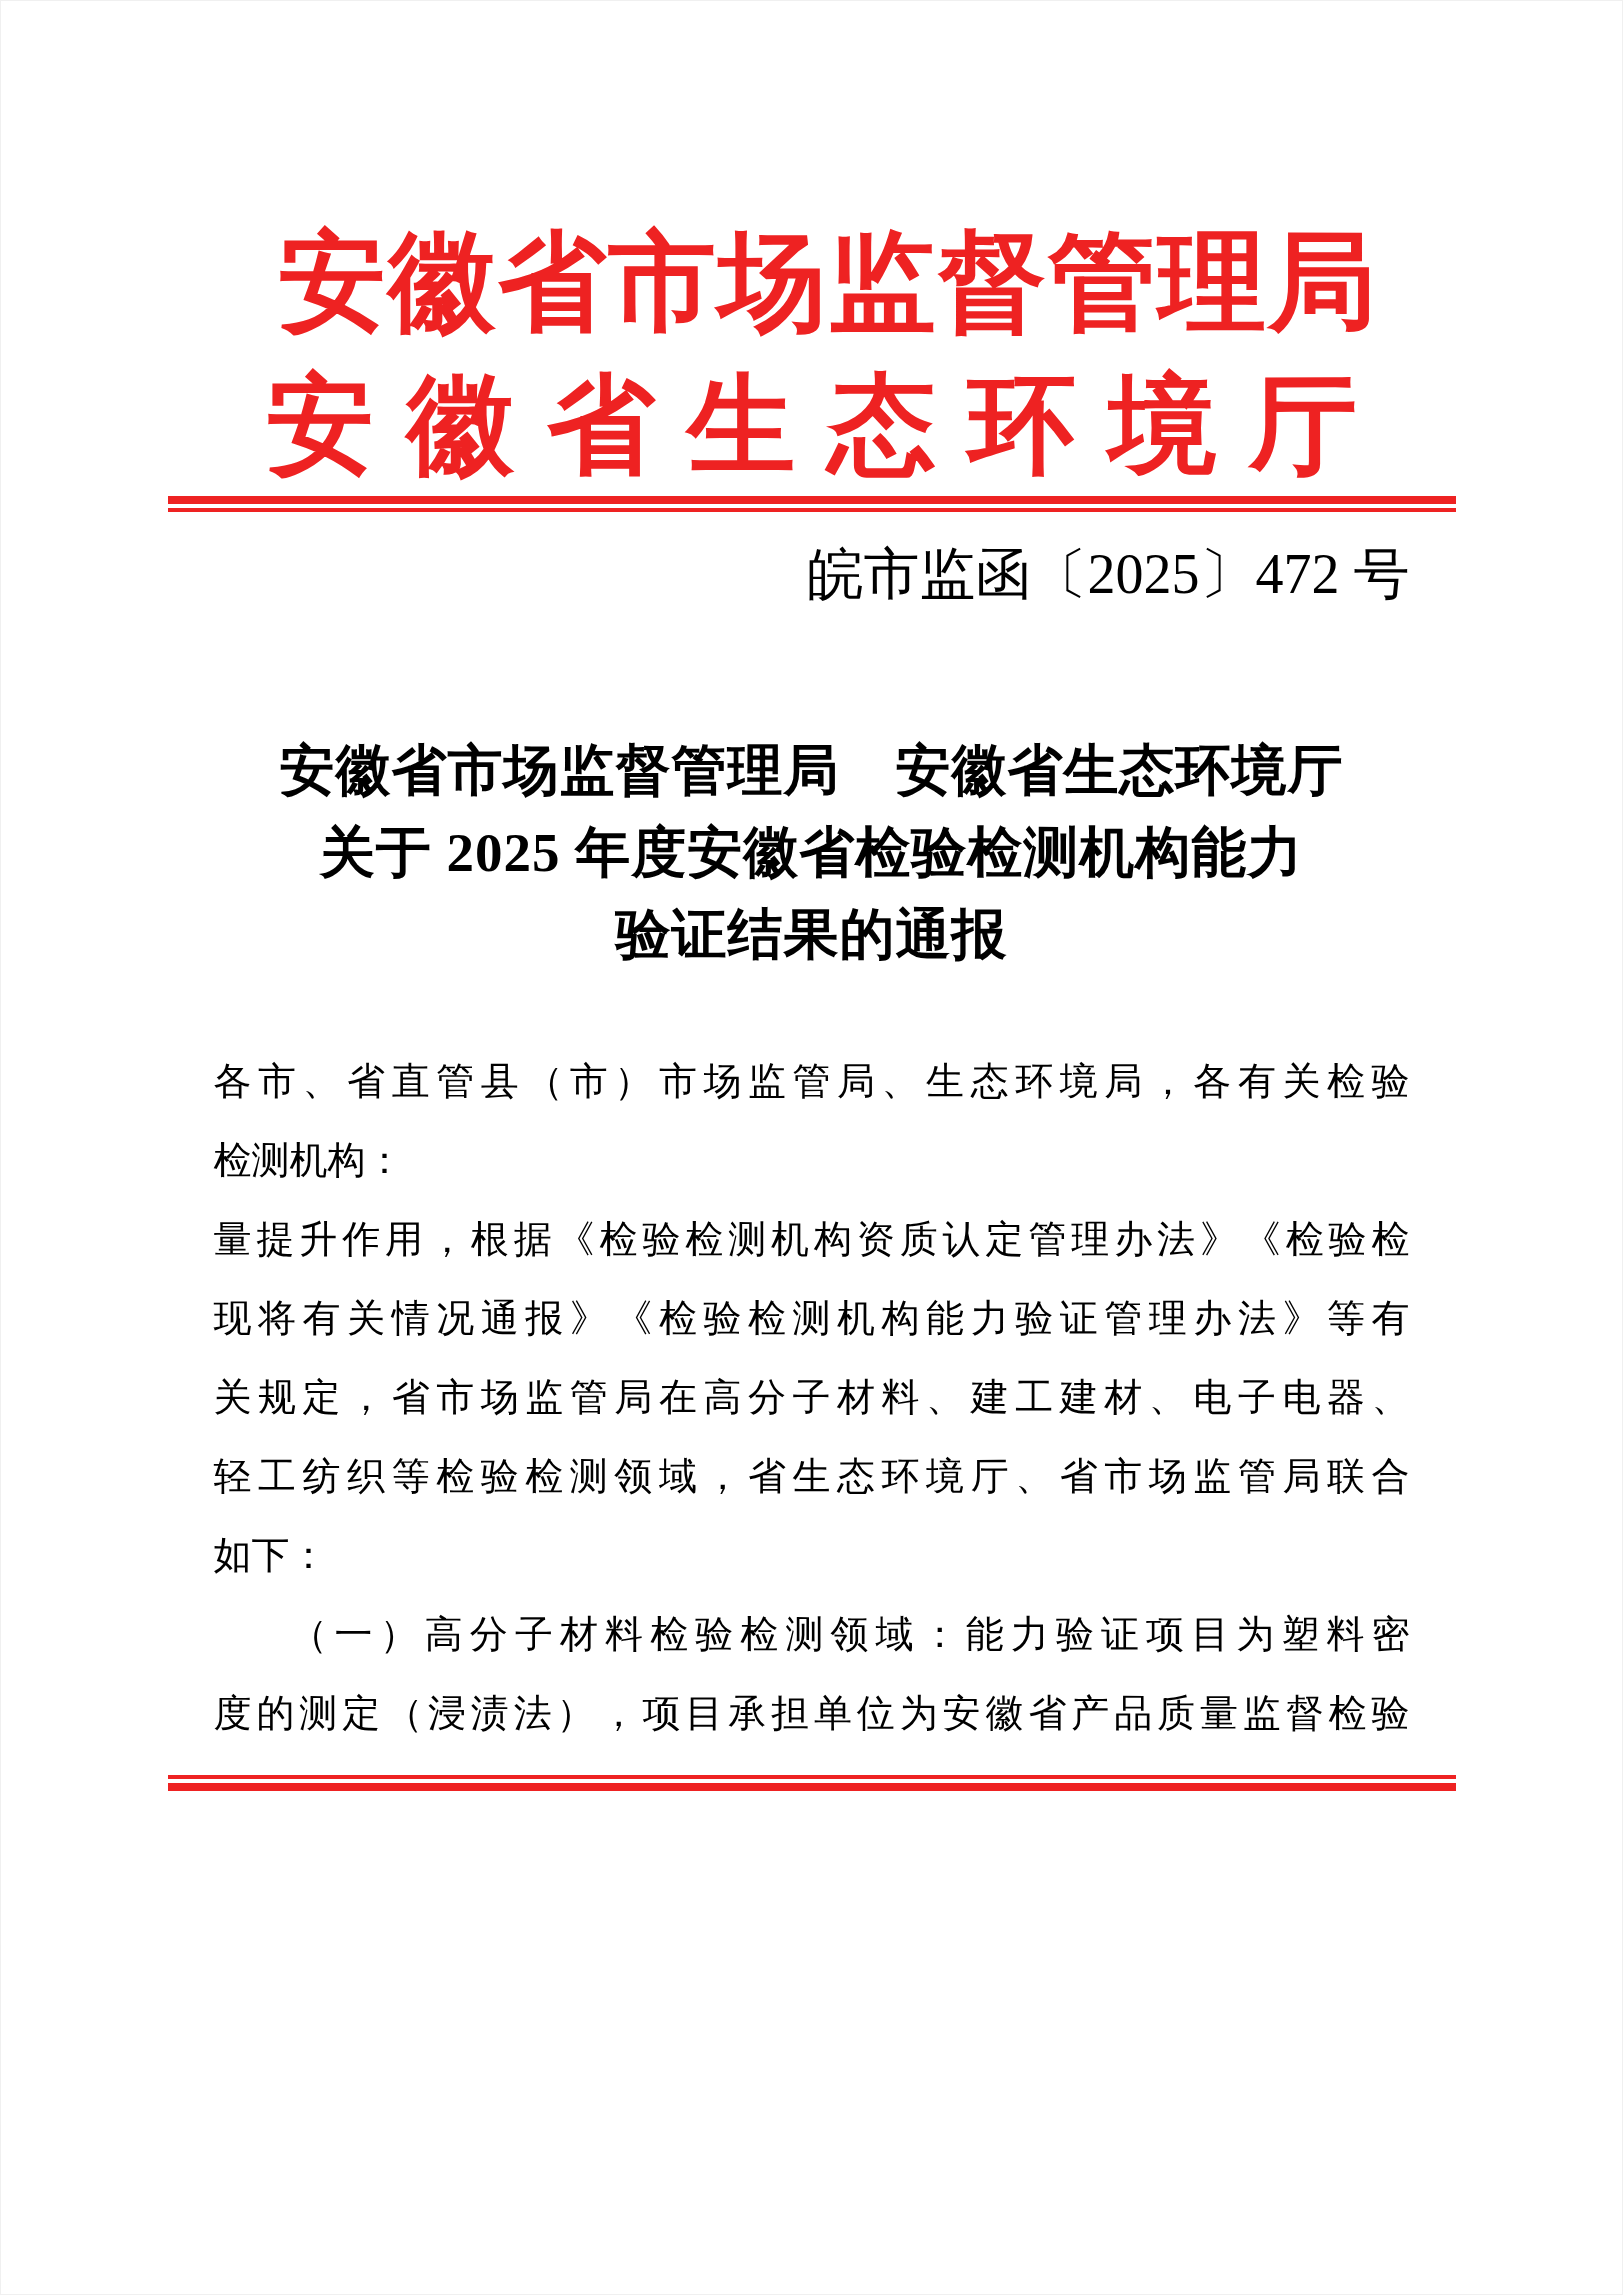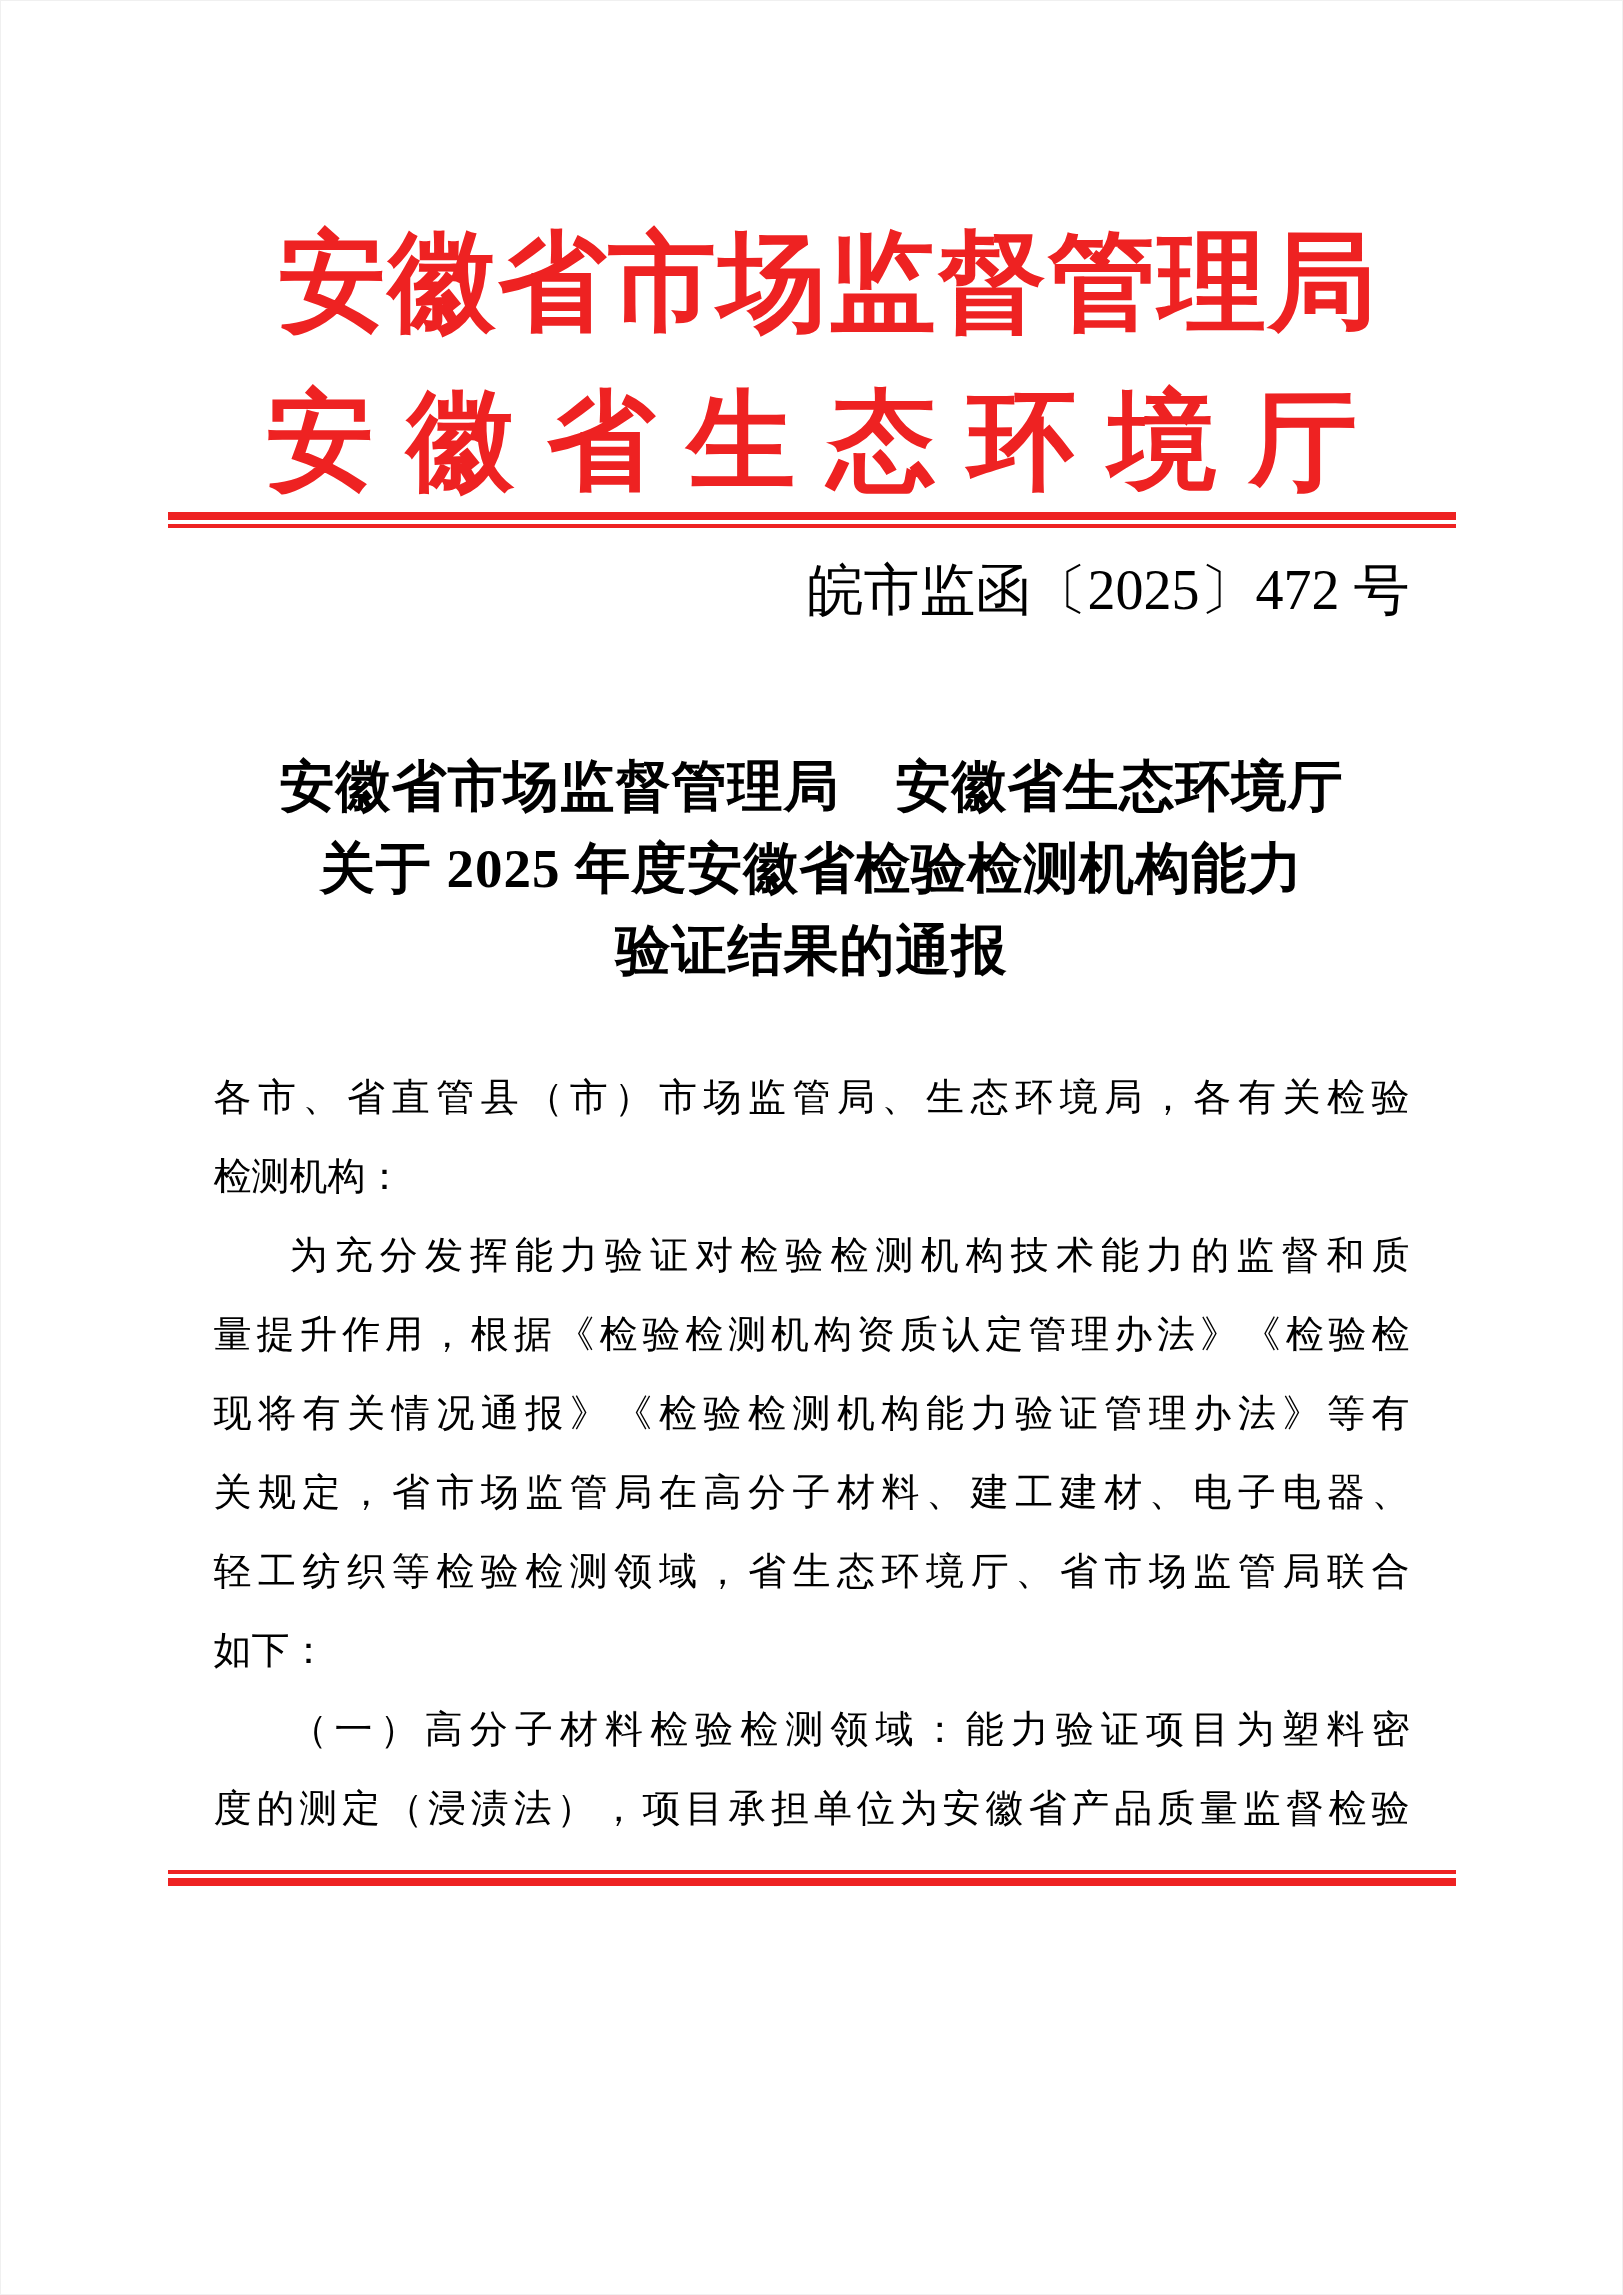--- a/index.html
+++ b/index.html
@@ -28,21 +28,21 @@
   .hdr-l1 {
     font-size: 108px;
     line-height: 123px;
     letter-spacing: 2px;
     white-space: nowrap;
     padding-left: 33px;
   }
   .hdr-l2 {
     font-size: 108px;
     line-height: 123px;
-    margin-top: 36px;
+    margin-top: 20px;
     letter-spacing: 0.30em;
     padding-left: 0.30em;
     white-space: nowrap;
     text-align: center;
   }
   
   .rule { width: 1288px; margin: 0 auto; }
   .rule-top { margin-top: 9.2px; }
   .rule-bottom { margin-top: 22px; }
   .rule .thick { height: 8.2px; background: #ee2222; }
@@ -109,21 +109,20 @@
 
   <div class="title">
     <div>安徽省市场监督管理局　安徽省生态环境厅</div>
     <div>关于 2025 年度安徽省检验检测机构能力</div>
     <div>验证结果的通报</div>
   </div>
 
   <div class="bodycol">
       <div class="bline">各市、省直管县（市）市场监管局、生态环境局，各有关检验</div>
       <div class="bline noj">检测机构：</div>
-      <div class="bline ind">为充分发挥能力验证对检验检测机构技术能力的监督和质</div>
       <div class="bline">量提升作用，根据《检验检测机构资质认定管理办法》《检验检</div>
       <div class="bline">现将有关情况通报》《检验检测机构能力验证管理办法》等有</div>
       <div class="bline">关规定，省市场监管局在高分子材料、建工建材、电子电器、</div>
       <div class="bline">轻工纺织等检验检测领域，省生态环境厅、省市场监管局联合</div>
       <div class="bline noj">如下：</div>
       <div class="bline ind">（一）高分子材料检验检测领域：能力验证项目为塑料密</div>
       <div class="bline">度的测定（浸渍法），项目承担单位为安徽省产品质量监督检验</div>
     </div>
 
   <div class="rule rule-bottom">

